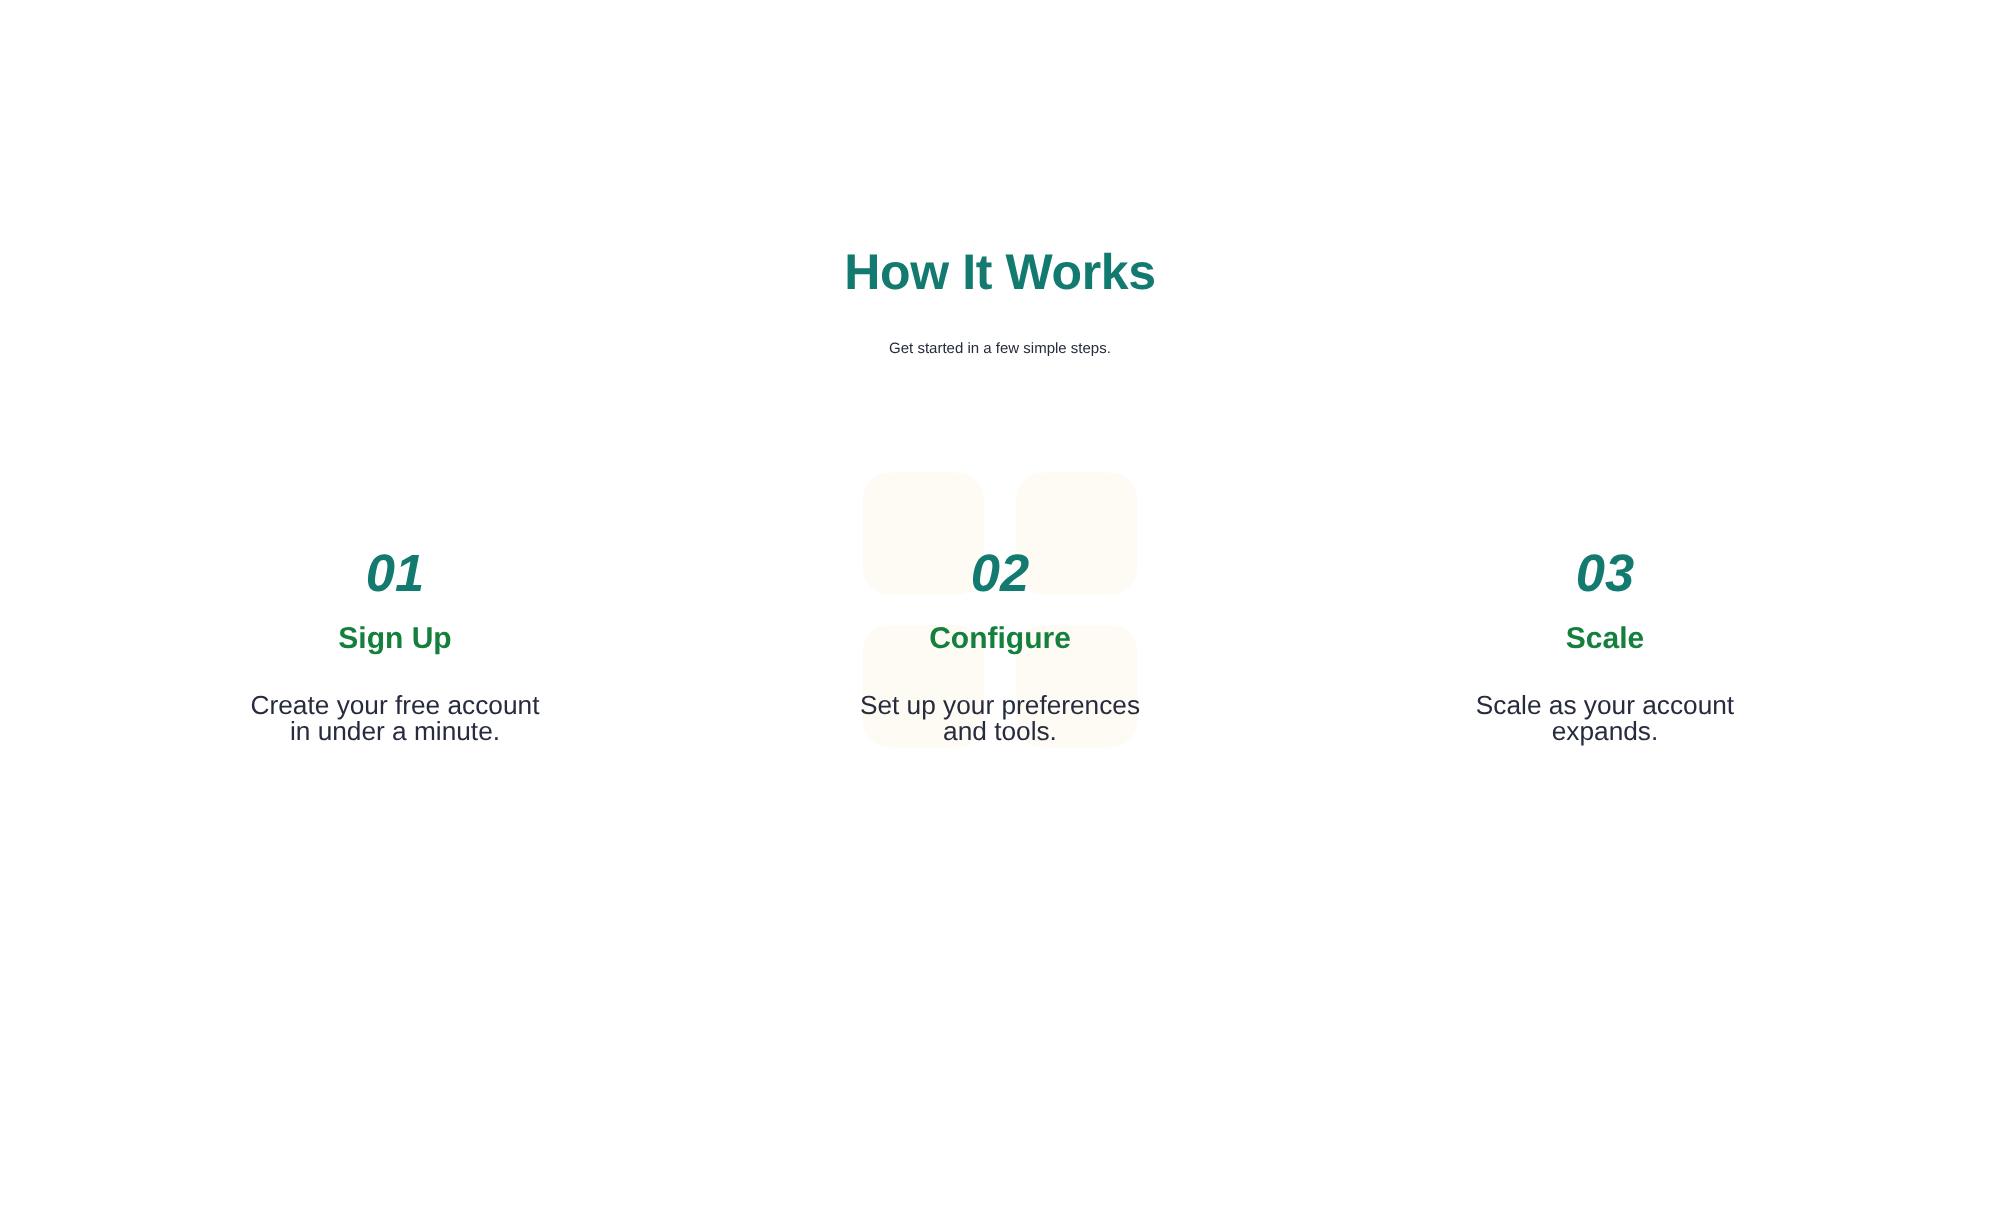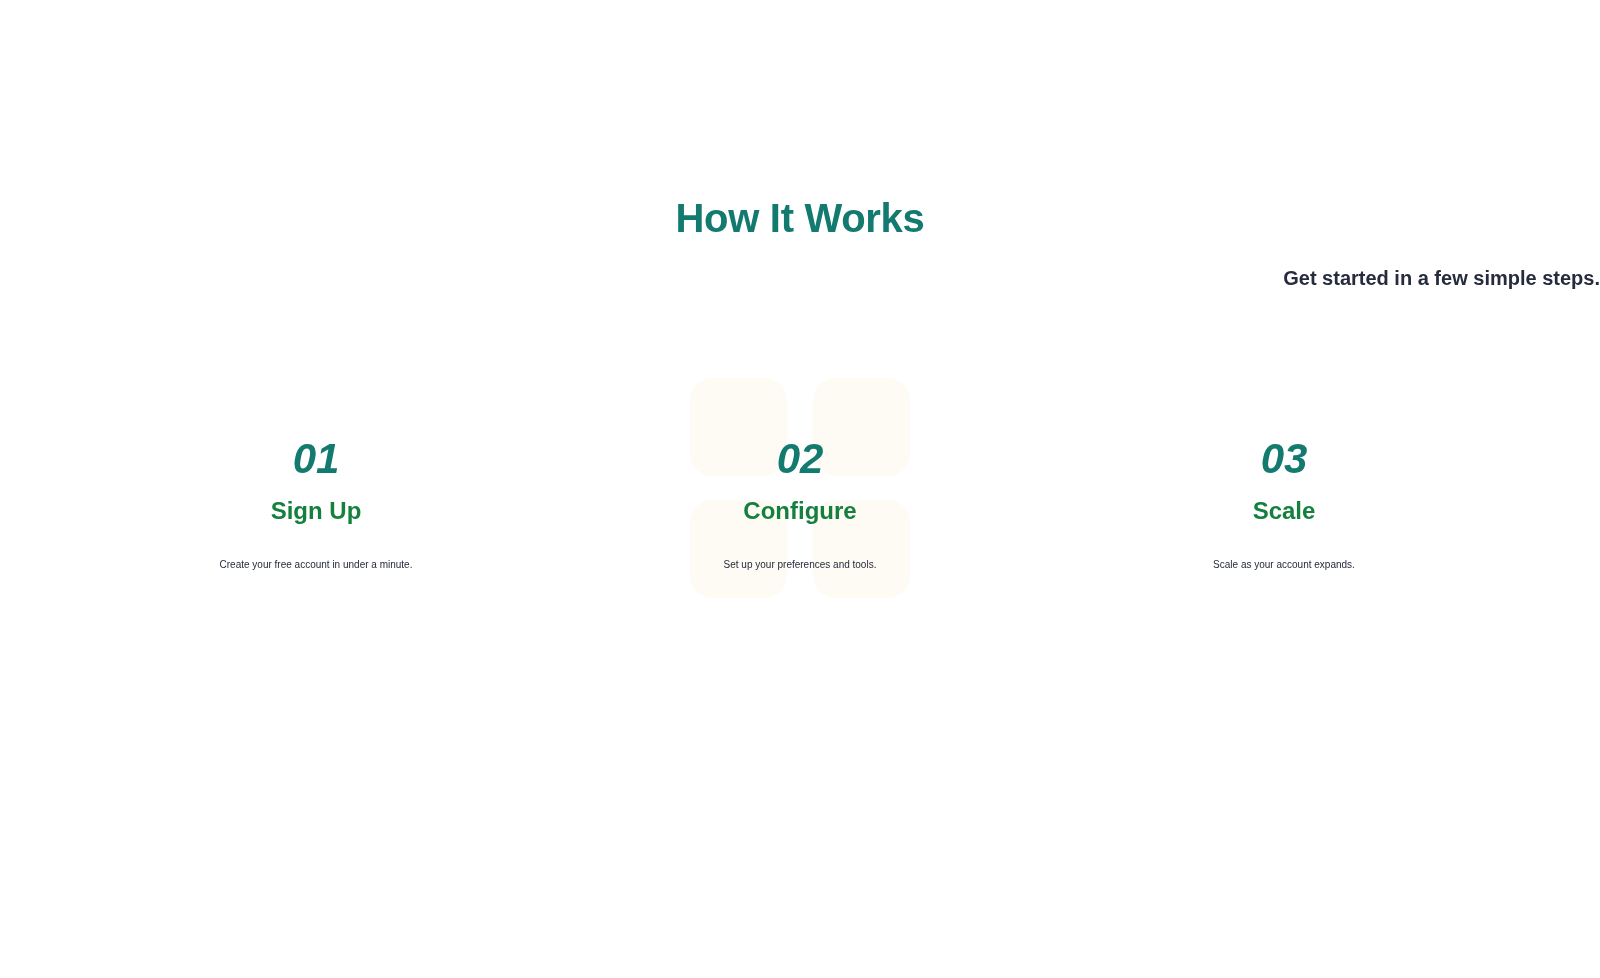--- a/index.html
+++ b/index.html
@@ -64,25 +64,25 @@
     letter-spacing: -0.3px;
     color: #127a6e;
     text-align: center;
   }
   .section-subtitle {
     position: absolute;
     left: 0;
     top: 267px;
     width: 1600px;
     margin: 0;
-    font-size: 20px;
+    font-size: 12px;
     line-height: 22px;
-    font-weight: 700;
+    font-weight: 400;
     color: #262b3d;
-    text-align: right;
+    text-align: center;
   }
 
   
   .steps {
     position: absolute;
     left: 176px;
     top: 436px;
     width: 1248px;
     display: flex;
     flex-direction: row;
@@ -105,21 +105,21 @@
     font-style: italic;
   }
   .step-title {
     font-size: 24px;
     line-height: 30px;
     font-weight: 700;
     color: #15803d;
     margin: 0 0 28px 0;
   }
   .step-desc {
-    font-size: 10px;
+    font-size: 21px;
     line-height: 21px;
     font-weight: 400;
     color: #262b3d;
     margin: 0 auto;
     max-width: 240px;
   }
 </style>
 </head>
 <body>
 

